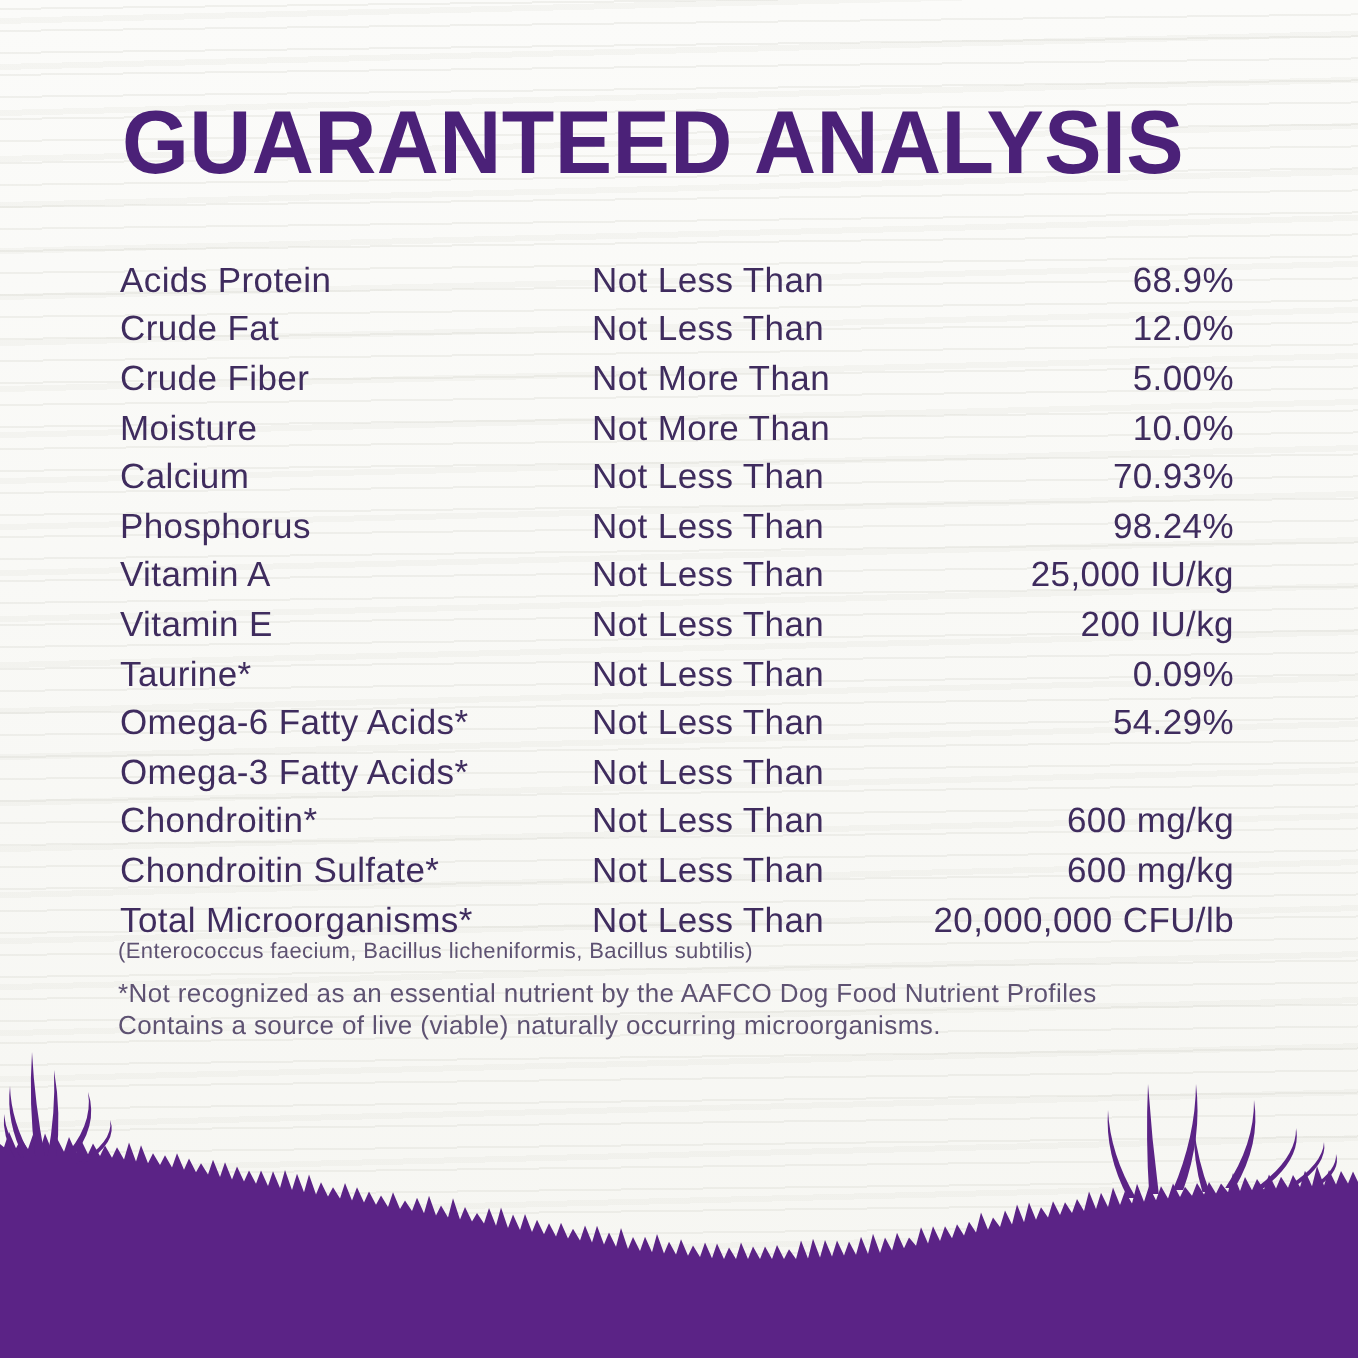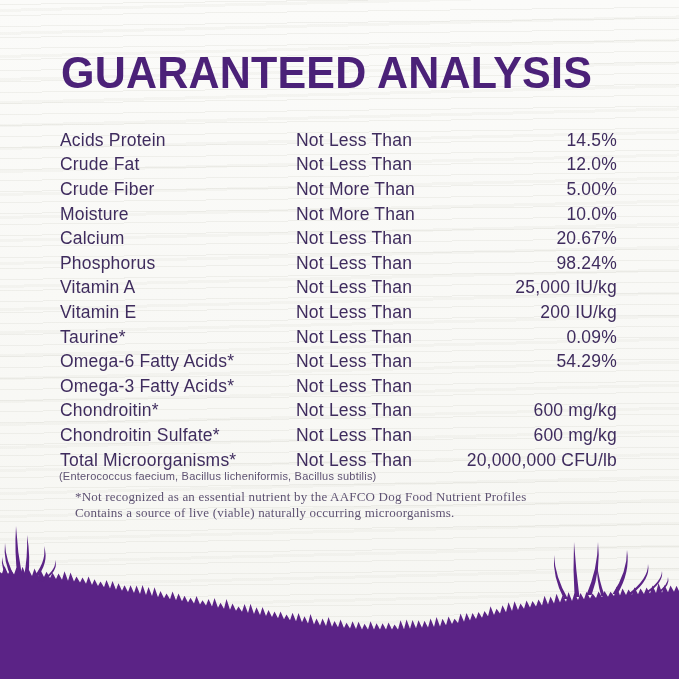--- a/index.html
+++ b/index.html
@@ -48,61 +48,60 @@
   .row .c3 { text-align: right; white-space: nowrap; }
   .micro-note {
     position: absolute;
     left: 59px; top: 470px;
     font-size: 11px;
     color: #5e5272;
     letter-spacing: 0.2px;
   }
   .footnote {
     position: absolute;
-    left: 75px; top: 489px;
+    left: 59px; top: 489px;
     font-size: 13px;
     line-height: 16.2px;
     color: #5e5272;
     letter-spacing: 0.2px;
-    font-family: Liberation Serif, serif;
   }
   #grass { position: absolute; left: 0; top: 519px; display: block; }
 </style>
 </head>
 <body>
 
 <div class="page">
 
   <div class="title">GUARANTEED ANALYSIS</div>
 
   <div class="ga-table">
     <div class="row">
       <span class="c1">Acids Protein</span>
       <span class="c2">Not Less Than</span>
-      <span class="c3">14.5%</span>
+      <span class="c3">68.9%</span>
     </div>
     <div class="row">
       <span class="c1">Crude Fat</span>
       <span class="c2">Not Less Than</span>
       <span class="c3">12.0%</span>
     </div>
     <div class="row">
       <span class="c1">Crude Fiber</span>
       <span class="c2">Not More Than</span>
       <span class="c3">5.00%</span>
     </div>
     <div class="row">
       <span class="c1">Moisture</span>
       <span class="c2">Not More Than</span>
       <span class="c3">10.0%</span>
     </div>
     <div class="row">
       <span class="c1">Calcium</span>
       <span class="c2">Not Less Than</span>
-      <span class="c3">20.67%</span>
+      <span class="c3">70.93%</span>
     </div>
     <div class="row">
       <span class="c1">Phosphorus</span>
       <span class="c2">Not Less Than</span>
       <span class="c3">98.24%</span>
     </div>
     <div class="row">
       <span class="c1">Vitamin A</span>
       <span class="c2">Not Less Than</span>
       <span class="c3">25,000 IU/kg</span>

